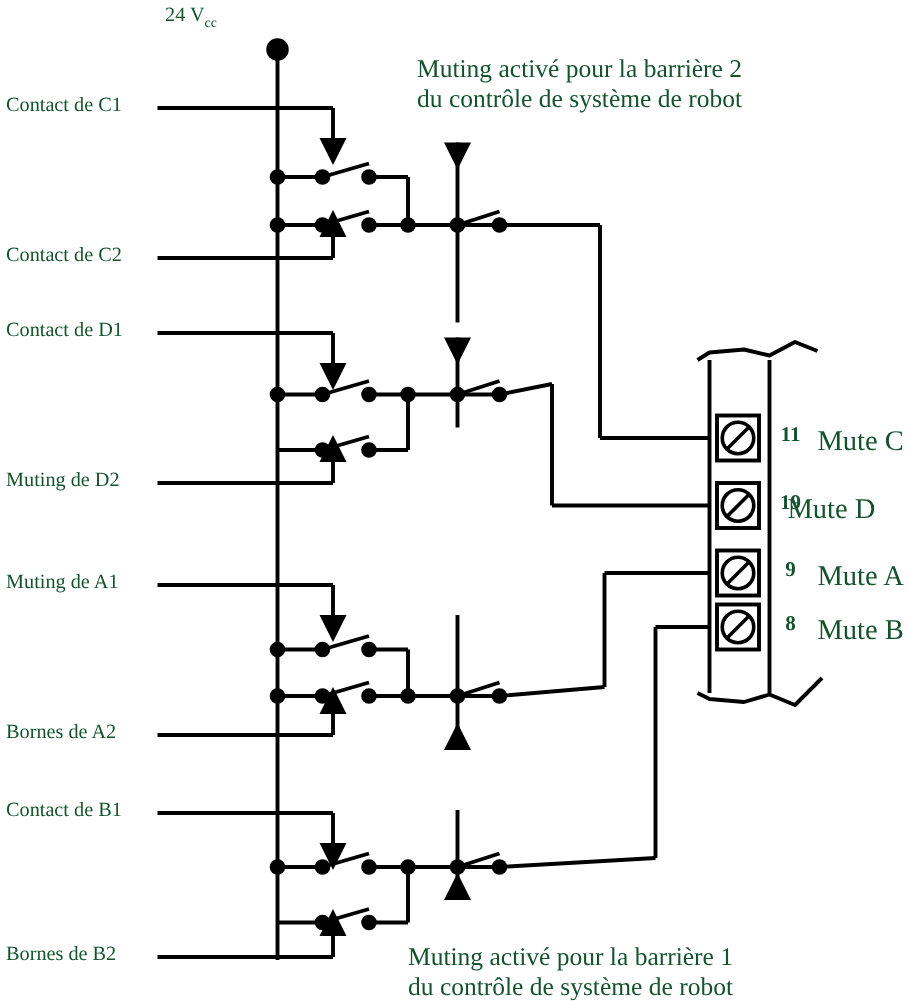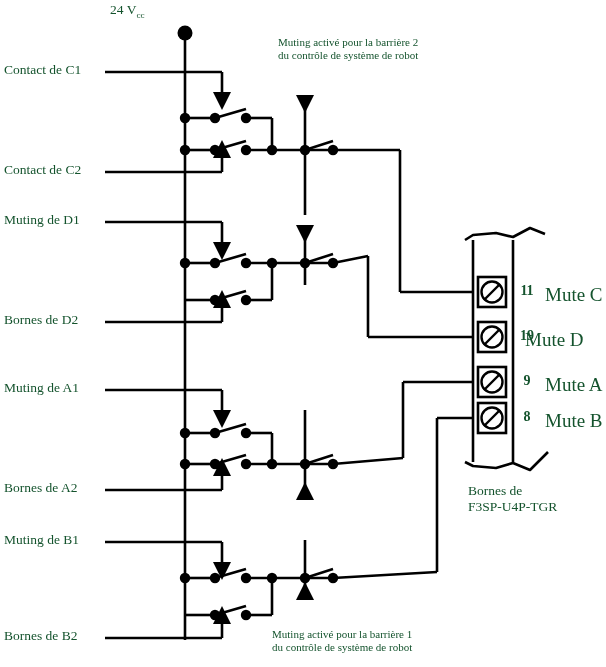--- a/index.html
+++ b/index.html
@@ -23,21 +23,21 @@
     height: 667px;
   }
   .lbl {
     position: absolute;
     font-family: Liberation Serif, serif;
     color: #14532d;
     white-space: nowrap;
     line-height: 1.15;
   }
   .lbl-contact { font-size: 13.5px; }
-  .lbl-caption { font-size: 11px; text-align: center; }
+  .lbl-caption { font-size: 17px; text-align: center; }
   .lbl-supply  { font-size: 13.5px; }
   .lbl-termnum { font-size: 14px; font-weight: bold; text-align: center; }
   .lbl-termname{ font-size: 19px; }
   .lbl-block   { font-size: 13.5px; }
   sub { font-size: 0.68em; }
 </style>
 </head>
 <body>
 
 <div id="diagram-root">
@@ -229,47 +229,43 @@
         <circle cx="492" cy="418" r="10.5" fill="#ffffff" stroke="#000000" stroke-width="2.4"></circle>
         <line x1="484" y1="426" x2="500" y2="410" stroke="#000000" stroke-width="2.4"></line>
       </g>
     </g>
   </svg>
 
   <div class="lbl lbl-supply" style="left:110px; top:2px;"><span>24 V</span><sub>cc</sub></div>
 
   <div class="lbl lbl-contact" style="left:4px; top:62px;">Contact de C1</div>
   <div class="lbl lbl-contact" style="left:4px; top:162px;">Contact de C2</div>
-  <div class="lbl lbl-contact" style="left:4px; top:212px;">Muting de D1</div>
-  <div class="lbl lbl-contact" style="left:4px; top:312px;">Bornes de D2</div>
+  <div class="lbl lbl-contact" style="left:4px; top:212px;">Contact de D1</div>
+  <div class="lbl lbl-contact" style="left:4px; top:312px;">Muting de D2</div>
   <div class="lbl lbl-contact" style="left:4px; top:380px;">Muting de A1</div>
   <div class="lbl lbl-contact" style="left:4px; top:480px;">Bornes de A2</div>
-  <div class="lbl lbl-contact" style="left:4px; top:532px;">Muting de B1</div>
+  <div class="lbl lbl-contact" style="left:4px; top:532px;">Contact de B1</div>
   <div class="lbl lbl-contact" style="left:4px; top:628px;">Bornes de B2</div>
 
   <div class="lbl lbl-caption" style="left:278px; top:36px;">
     <div>Muting activé pour la barrière 2</div>
     <div>du contrôle de système de robot</div>
   </div>
 
-  <div class="lbl lbl-caption" style="left:272px; top:628px;text-align:right;">
+  <div class="lbl lbl-caption" style="left:272px; top:628px;">
     <div>Muting activé pour la barrière 1</div>
     <div>du contrôle de système de robot</div>
   </div>
 
   <div class="lbl lbl-termnum" style="left:516px; top:283px; width:22px;">11</div>
   <div class="lbl lbl-termname" style="left:545px; top:284px;">Mute C</div>
 
   <div class="lbl lbl-termnum" style="left:516px; top:328px; width:22px;">19</div>
   <div class="lbl lbl-termname" style="left:525px; top:329px;">Mute D</div>
 
   <div class="lbl lbl-termnum" style="left:516px; top:373px; width:22px;">9</div>
   <div class="lbl lbl-termname" style="left:545px; top:374px;">Mute A</div>
 
   <div class="lbl lbl-termnum" style="left:516px; top:409px; width:22px;">8</div>
   <div class="lbl lbl-termname" style="left:545px; top:410px;">Mute B</div>
 
-  <div class="lbl lbl-block" style="left:468px; top:483px;">
-    <div>Bornes de</div>
-    <div>F3SP-U4P-TGR</div>
-  </div>
 
 </div>
 
 </body></html>

